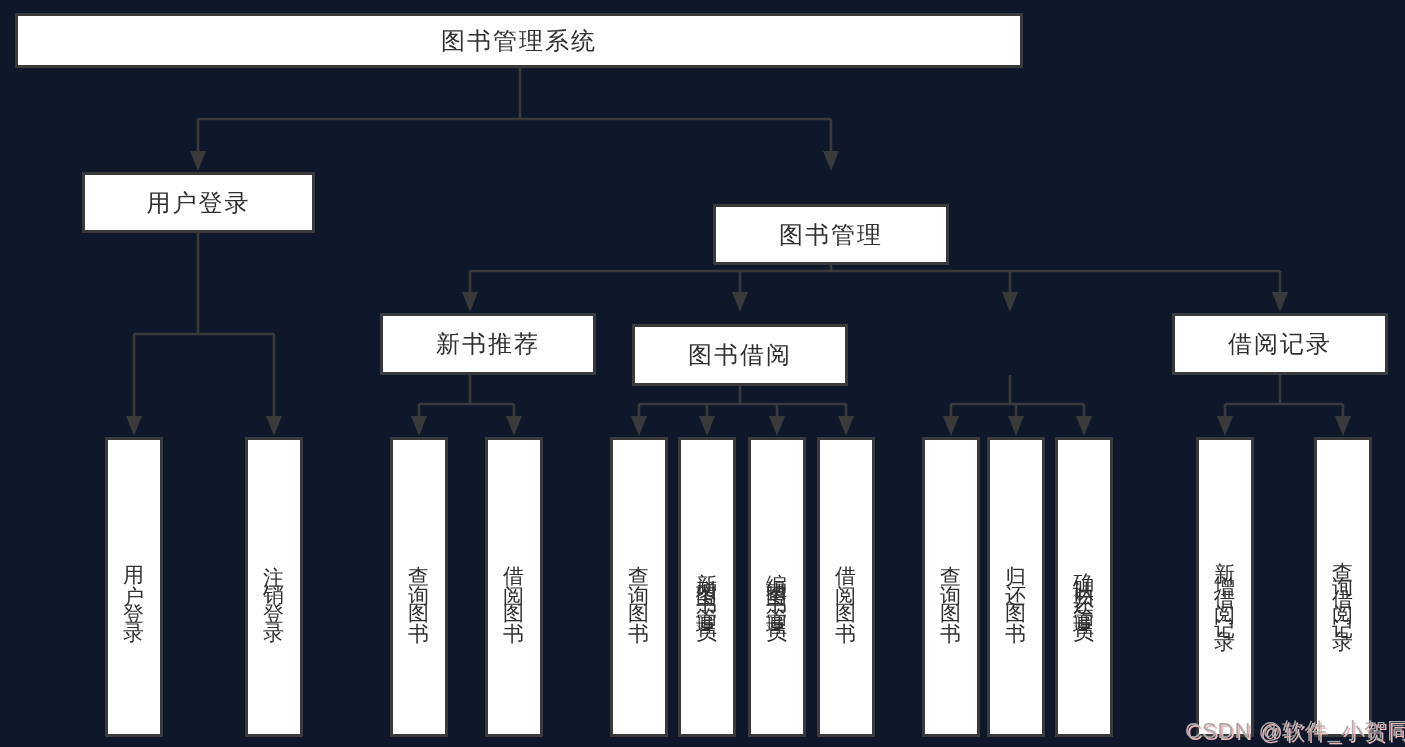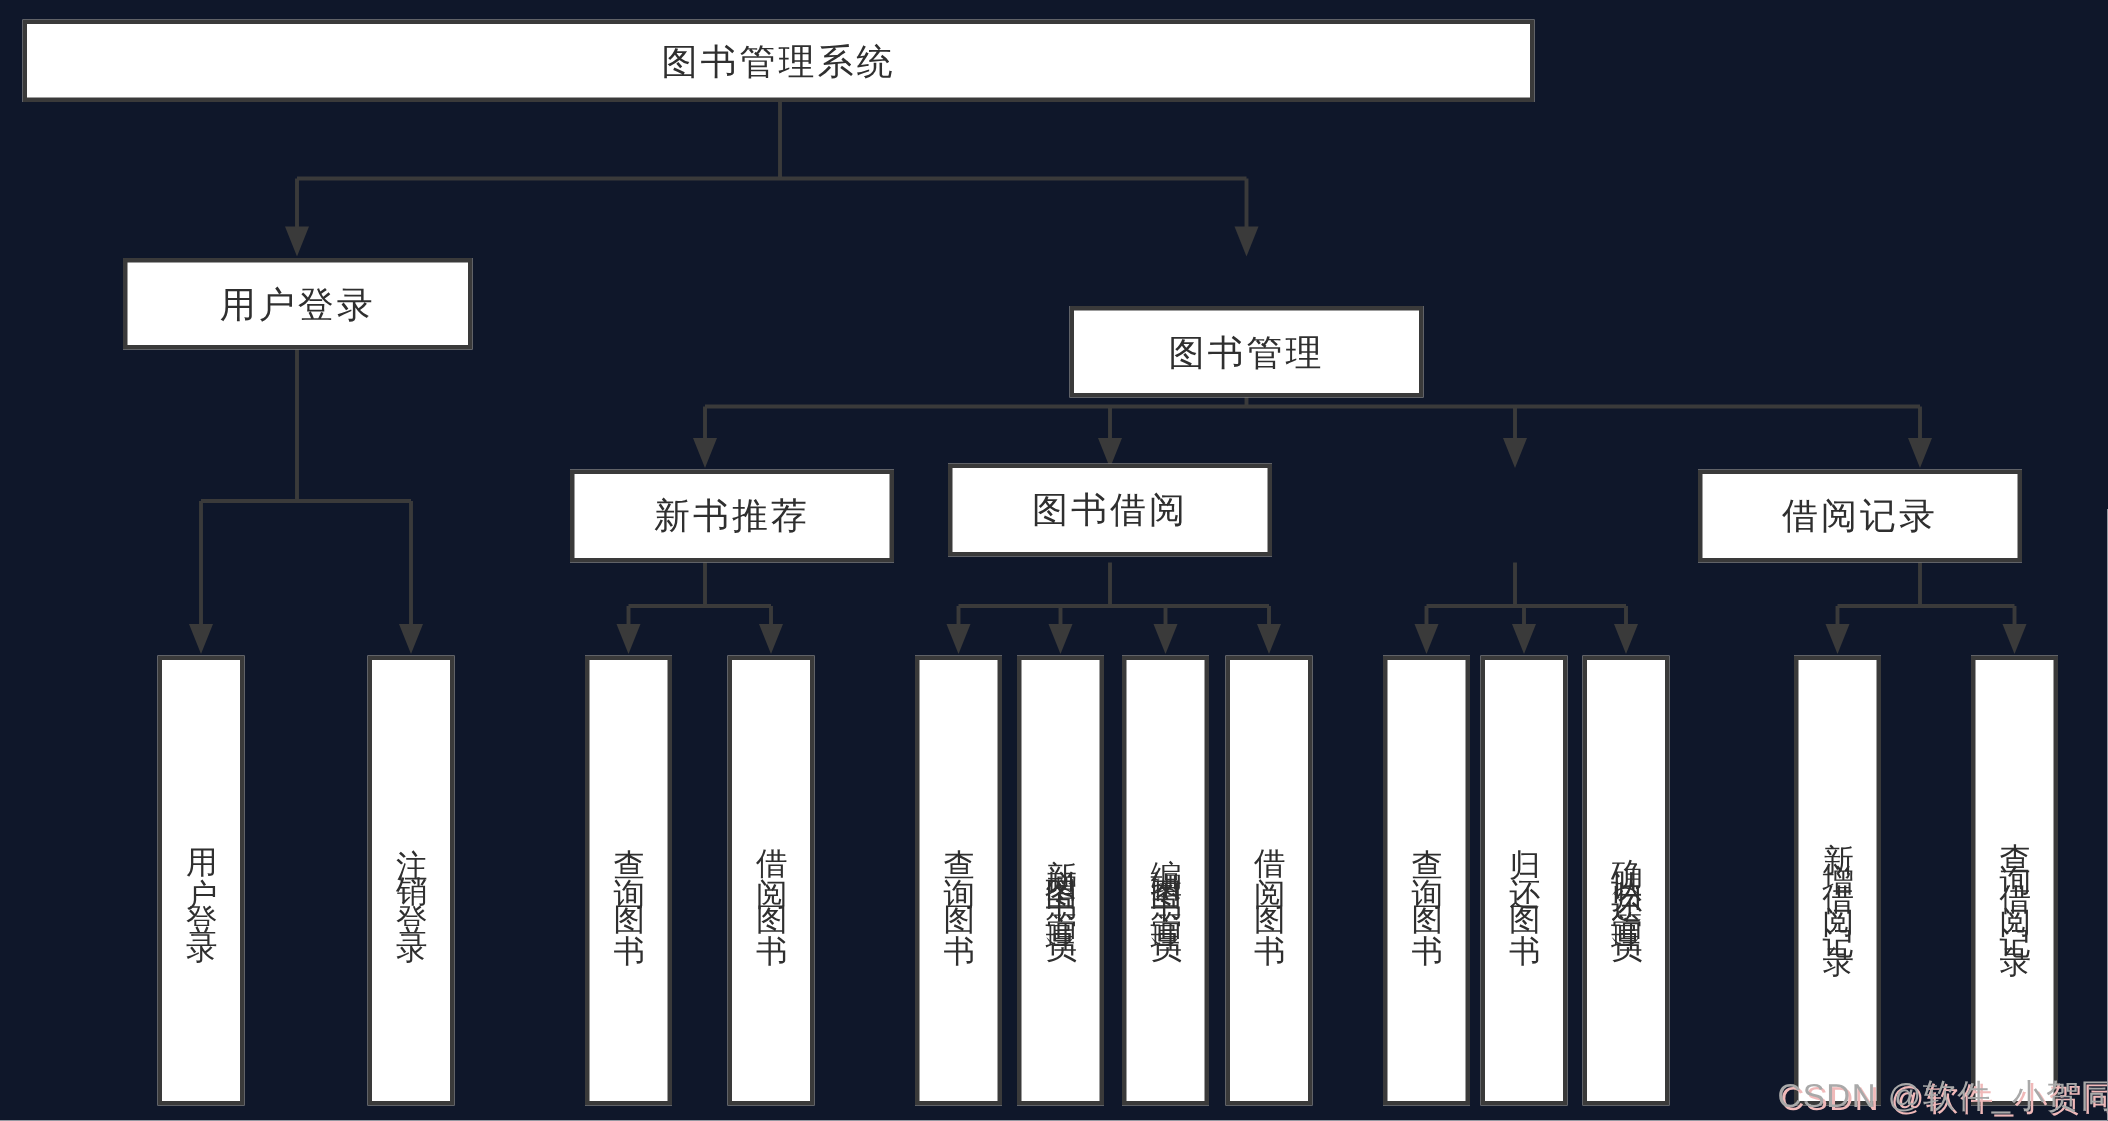--- a/index.html
+++ b/index.html
@@ -103,24 +103,24 @@
   <div class="node" style="left:82px; top:172px; width:233px; height:61px;">
     <span class="hlabel">用户登录</span>
   </div>
   <div class="node" style="left:713px; top:172px; width:236px; height:61px;margin-top:32px;">
     <span class="hlabel">图书管理</span>
   </div>
 
   <div class="node" style="left:380px; top:313px; width:216px; height:62px;">
     <span class="hlabel">新书推荐</span>
   </div>
-  <div class="node" style="left:632px; top:309px; width:216px; height:62px;">
+  <div class="node" style="left:632px; top:324px; width:216px; height:62px;">
     <span class="hlabel">图书借阅</span>
   </div>
-  <div class="node" style="left:1132px; top:313px; width:216px; height:62px;font-family:Liberation Serif, serif;">
+  <div class="node" style="left:1172px; top:313px; width:216px; height:62px;font-family:Liberation Serif, serif;">
     <span class="hlabel">借阅记录</span>
   </div>
 
   <div class="node leaf" style="left:105px; top:437px; width:58px; height:300px;">
     <span class="sp4">用户登录</span>
   </div>
   <div class="node leaf" style="left:245px; top:437px; width:58px; height:300px;">
     <span class="sp4">注销登录</span>
   </div>
 

